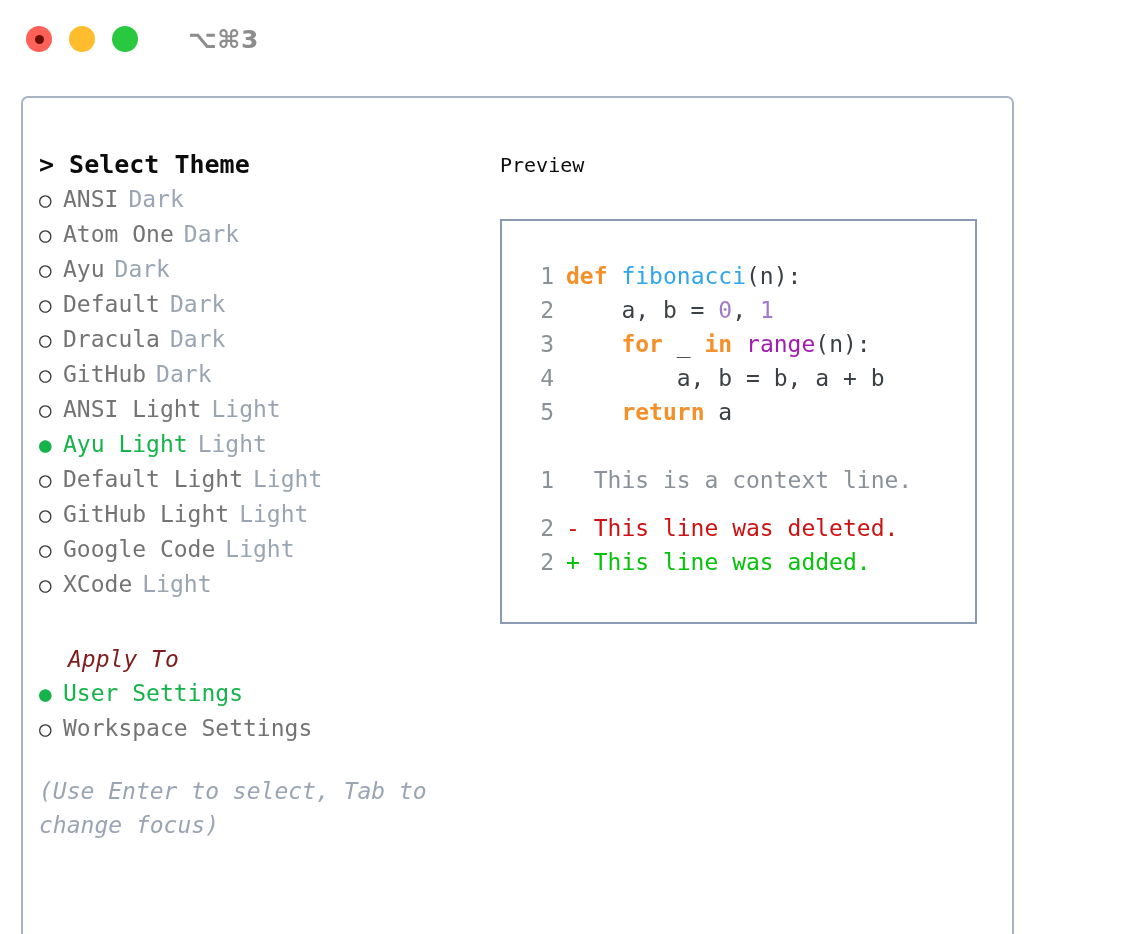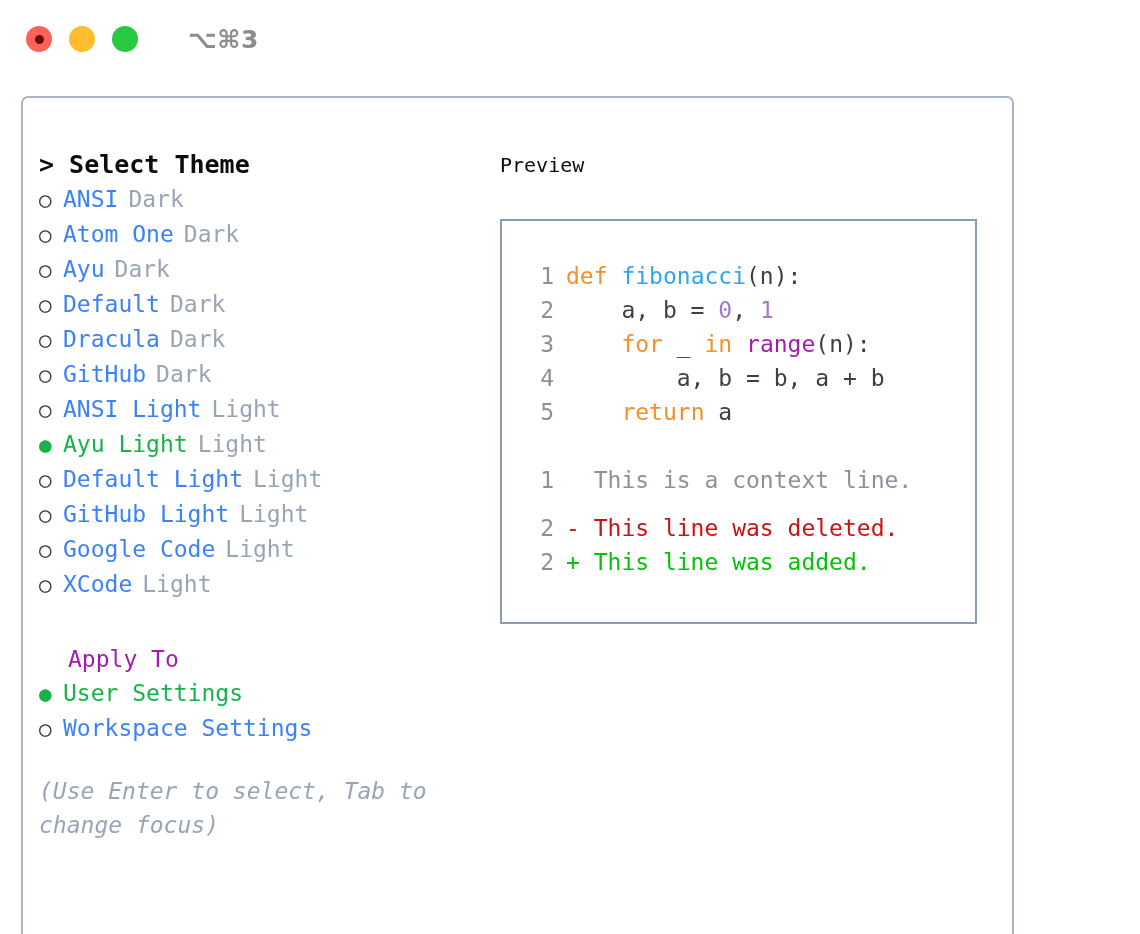--- a/index.html
+++ b/index.html
@@ -117,33 +117,34 @@
     font-size: 23px;
   }
   .bullet {
     width: 24px;
     display: inline-block;
     flex: 0 0 24px;
     color: #3a3a3a;
     font-size: 21px;
   }
   .bullet.sel { color: #16b34a; }
-  .opt-name { color: #3b82f6; }
+  .opt-name { color: #737373; }
   .option-row.selected .opt-name { color: #16b34a; }
   .opt-variant {
     color: #9aa5b4;
     margin-left: 10px;
   }
 
   .group-label {
     font-size: 23px;
-    color: #a21caf;
+    color: #7f1d1d;
     line-height: 34px;
     padding-left: 29px;
     white-space: pre;
+    font-style: italic;
   }
 
   .spacer-lg { height: 40px; }
   .spacer-sm { height: 28px; }
 
   .hint {
     color: #9aa5b4;
     font-size: 23px;
     line-height: 34px;
     white-space: pre;
@@ -181,21 +182,21 @@
   }
   .lineno {
     color: #8a9199;
     width: 30px;
     flex: 0 0 30px;
     text-align: right;
     margin-right: 12px;
   }
   .code-body { white-space: pre; }
 
-  .tok-kw   { color: #f4902a; }
+  .tok-kw   { color: #f4902a; font-weight: bold; }
   .tok-fn   { color: #2fa4ef; text-align: center; }
   .tok-num  { color: #a37acc; }
   .tok-call { color: #a21caf; }
   .tok-txt  { color: #3b4045; }
 
   .blank-line { height: 34px; }
 
   .diff-ctx { color: #8a9199; }
   .diff-del { color: #cc1212; margin-top: 14px; }
   .diff-add { color: #06c20a; }

